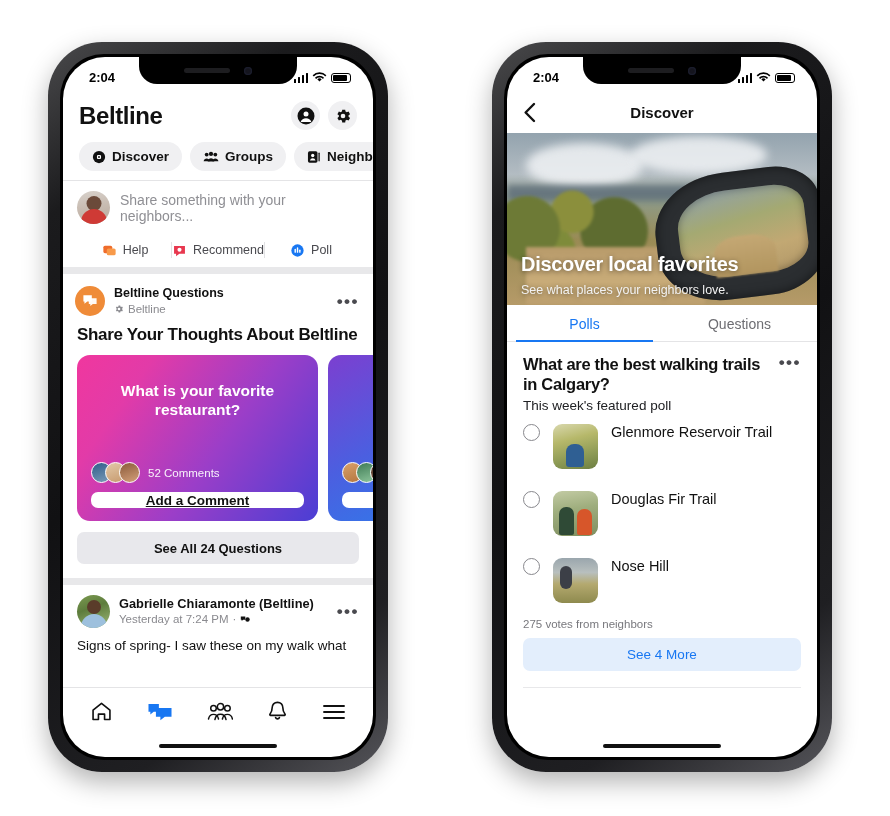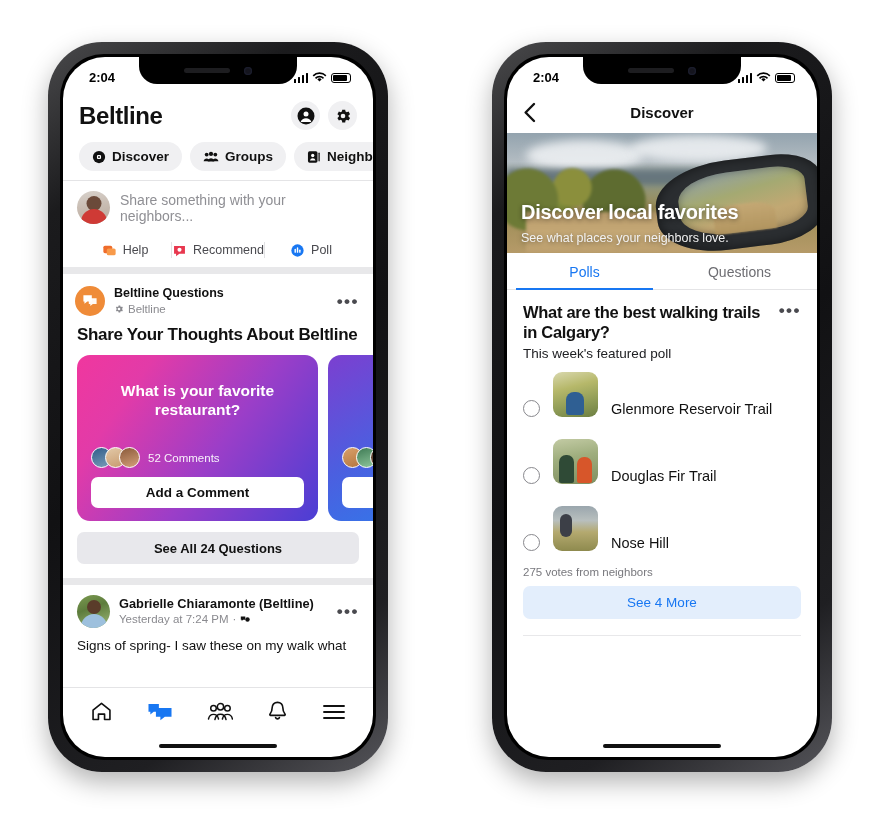--- a/index.html
+++ b/index.html
@@ -133,23 +133,23 @@
   .gbottom { display: flex; flex-direction: column; gap: 9px; }
   .grow { display: flex; align-items: center; gap: 8px; }
   .stack { display: flex; }
   .stack span {
     width: 21px; height: 21px; border-radius: 50%; border: 1.6px solid #fff;
     margin-left: -7px; display: block;
   }
   .stack span:first-child { margin-left: 0; }
   .gcount { font-size: 11.5px; color: rgba(255,255,255,.93); font-weight: 500; }
   .gbtn {
-    background: #fff; border-radius: 7px; height: 31px;
+    background: #fff; border-radius: 7px; height: 16px;
     display: flex; align-items: center; justify-content: center;
-    font-size: 13.5px; font-weight: 700; color: #111;
+    font-size: 13.5px; font-weight: 700; color: #111; text-decoration: underline;
   }
 
   .see-all {
     margin: 7px 14px 4px 14px; height: 32px; border-radius: 7px;
     background: #e8e8ec; display: flex; align-items: center; justify-content: center;
     font-size: 13px; font-weight: 700; color: #111; flex: none;
   }
 
   .post { flex: none; padding: 10px 14px 0 14px; }
   .post-head { display: flex; align-items: center; gap: 9px; }
@@ -177,21 +177,21 @@
   .home-ind span { width: 118px; height: 4.5px; border-radius: 3px; background: #111; }
 
   
   .nav-header {
     flex: none; height: 42px; display: flex; align-items: center; padding: 0 16px;
     position: relative;
   }
   .nav-title { position: absolute; left: 0; right: 0; text-align: center; font-size: 15px; font-weight: 700; color: #111; }
   .back-ic { position: relative; z-index: 2; }
 
-  .hero { flex: none; height: 120px; position: relative; overflow: hidden; }
+  .hero { flex: none; height: 172px; position: relative; overflow: hidden; }
   .hero-sky { position: absolute; inset: 0; background: linear-gradient(180deg,#93a3ae 0%, #b3bcc2 24%, #8e9a86 40%, #9a8b55 62%, #b59a68 100%); }
   .cloud { position: absolute; border-radius: 50%; background: rgba(240,242,244,.85); filter: blur(5px); }
   .ridge { position: absolute; left: 0; right: 0; top: 30%; height: 16px; background: #5b6b78; filter: blur(3px); opacity: .8; }
   .trees-l { position: absolute; left: -4%; top: 16%; width: 52%; height: 66%;
     background: radial-gradient(circle at 20% 60%, #6d7a36 0 22%, transparent 23%),
                 radial-gradient(circle at 48% 45%, #8b8f3c 0 20%, transparent 21%),
                 radial-gradient(circle at 74% 62%, #5e6c30 0 24%, transparent 25%),
                 radial-gradient(circle at 34% 80%, #7e8b3a 0 18%, transparent 19%);
     filter: blur(1.5px); }
   .road { position: absolute; left: 6%; bottom: 0; width: 58%; height: 34%;
@@ -219,21 +219,21 @@
   .tabs { flex: none; display: flex; border-bottom: 1px solid #e4e4e6; }
   .tab { flex: 1; text-align: center; padding: 11px 0 9px 0; font-size: 14px; color: #6d6d72; position: relative; }
   .tab.active { color: #1877f2; font-weight: 500; }
   .tab.active::after { content:""; position:absolute; left:6%; right:6%; bottom:-1px; height:2.5px; background:#1877f2; }
 
   .poll-wrap { flex: none; padding: 12px 16px 0 16px; }
   .poll-title-row { display: flex; align-items: flex-start; gap: 10px; }
   .poll-title { font-size: 16.5px; font-weight: 700; color: #111; line-height: 1.22; letter-spacing: -.3px; flex: 1; }
   .poll-sub { font-size: 13.5px; color: #202124; margin-top: 4px; }
 
-  .opt { display: flex; align-items: flex-end; gap: 13px; padding: 11px 0; }
+  .opt { display: flex; align-items: flex-start; gap: 13px; padding: 11px 0; }
   .radio { width: 17px; height: 17px; border-radius: 50%; border: 1.6px solid #88888d; flex: none; }
   .thumb { width: 45px; height: 45px; border-radius: 9px; flex: none; overflow: hidden; position: relative; }
   .t1 { background: linear-gradient(165deg,#d9d8ae 0%, #b6b86a 35%, #8d9a55 70%, #6d7f42 100%); }
   .t1::after{content:"";position:absolute;left:28%;bottom:4%;width:42%;height:52%;border-radius:8px 8px 3px 3px;background:#2f5f93;}
   .t2 { background: linear-gradient(170deg,#c3cba4 0%, #9fae7e 40%, #7f8f60 100%); }
   .t2::before{content:"";position:absolute;left:14%;bottom:2%;width:32%;height:62%;border-radius:7px 7px 2px 2px;background:#2f4a36;}
   .t2::after{content:"";position:absolute;right:14%;bottom:2%;width:32%;height:58%;border-radius:7px 7px 2px 2px;background:#d7562a;}
   .t3 { background: linear-gradient(180deg,#9aa6ad 0%, #b8bfbe 32%, #b4a96f 58%, #8e8a4e 100%); }
   .t3::after{content:"";position:absolute;left:16%;top:18%;width:26%;height:50%;border-radius:6px;background:#3c3f47;}
   .opt-label { font-size: 14.5px; color: #111; font-weight: 500; }

